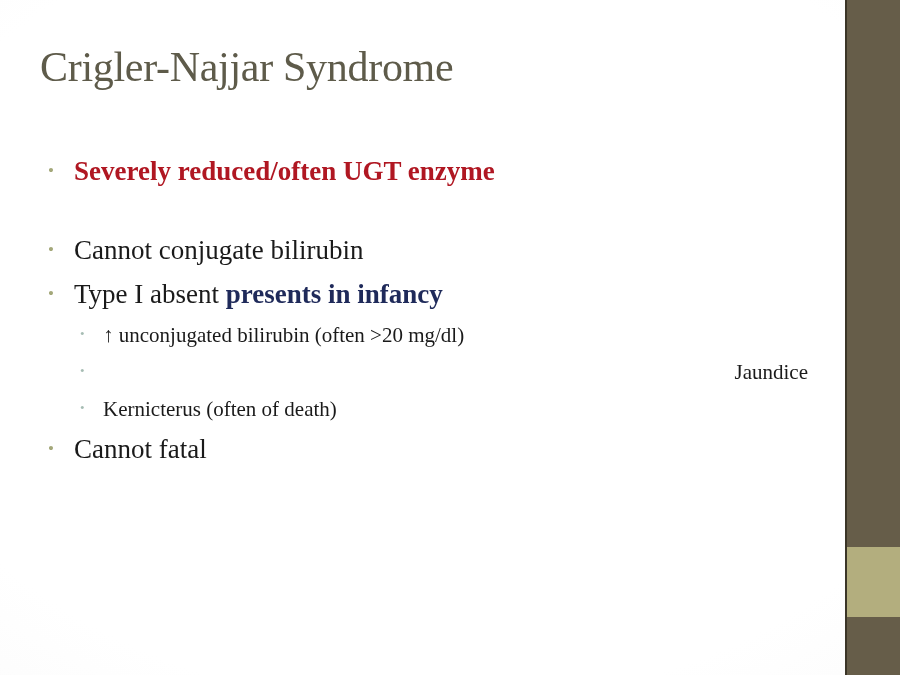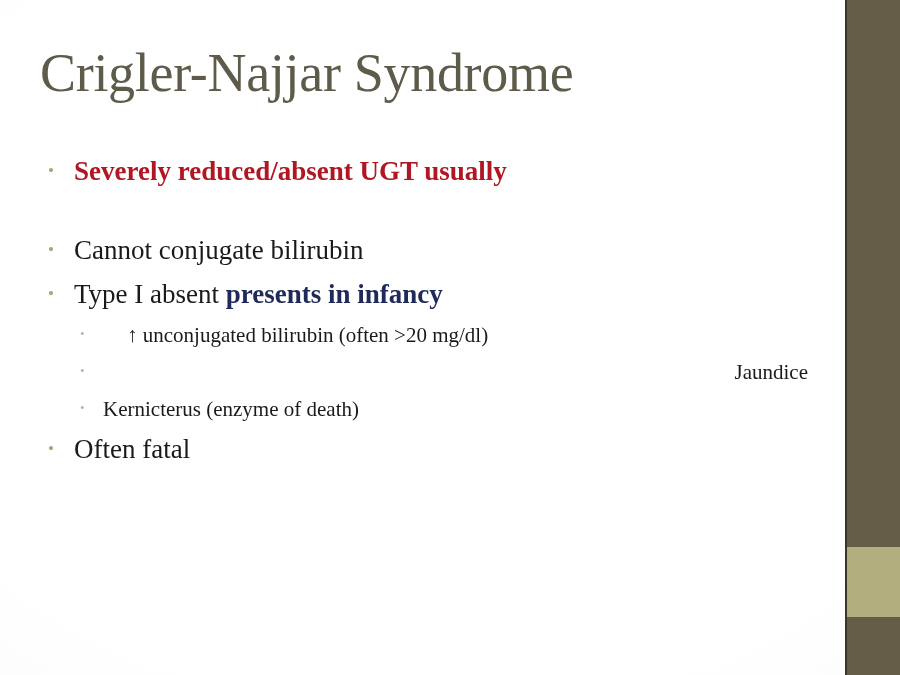--- a/index.html
+++ b/index.html
@@ -51,21 +51,21 @@
   }
   .band-top    { top: 0px;   height: 547px; }
   .band-mid    { top: 547px; height: 70px;  }
   .band-bottom { top: 617px; height: 58px;  }
 
   
   .title {
     position: absolute;
     left: 40px;
     top: 45px;
-    font-size: 54px;
+    font-size: 42px;
     line-height: 1.05;
     font-weight: normal;
     letter-spacing: -0.3px;
     color: #5e5b4a;
     text-shadow: 1px 1px 0 rgba(255,255,255,0.85);
     white-space: nowrap;
   }
 
   
   .body {
@@ -131,51 +131,51 @@
 <body>
 
 <div class="slide">
 
   <div class="title" style="color: rgb(94, 91, 74);">Crigler-Najjar Syndrome</div>
 
   <div class="body">
 
     <div class="bullet-row lvl1">
       <span class="marker" style="color: rgb(164, 168, 122);">•</span>
-      <span class="text em-red" style="color: rgb(176, 23, 34);">Severely reduced/absent UGT usually</span>
+      <span class="text em-red" style="color: rgb(176, 23, 34);">Severely reduced/often UGT enzyme</span>
     </div>
 
     <div class="bullet-row lvl1">
       <span class="marker" style="color: rgb(164, 168, 122);">•</span>
       <span class="text plain" style="color: rgb(26, 26, 26); margin-top: 35px;">Cannot conjugate bilirubin</span>
     </div>
 
     <div class="bullet-row lvl1">
       <span class="marker" style="color: rgb(164, 168, 122);">•</span>
       <span class="text"><span class="plain" style="color: rgb(26, 26, 26);">Type I absent </span><span class="em-navy" style="color: rgb(31, 42, 90); text-align: right;">presents in infancy</span></span>
     </div>
 
     <div class="bullet-row lvl2">
       <span class="marker" style="color: rgb(166, 188, 179);">•</span>
-      <span class="text plain" style="color: rgb(26, 26, 26); margin-left: 24px;">↑ unconjugated bilirubin (often &gt;20 mg/dl)</span>
+      <span class="text plain" style="color: rgb(26, 26, 26);">↑ unconjugated bilirubin (often &gt;20 mg/dl)</span>
     </div>
 
     <div class="bullet-row lvl2">
       <span class="marker" style="color: rgb(166, 188, 179);">•</span>
       <span class="text plain" style="color: rgb(26, 26, 26); text-align: right;">Jaundice</span>
     </div>
 
     <div class="bullet-row lvl2">
       <span class="marker" style="color: rgb(166, 188, 179);">•</span>
-      <span class="text plain" style="color: rgb(26, 26, 26);">Kernicterus (enzyme of death)</span>
+      <span class="text plain" style="color: rgb(26, 26, 26);">Kernicterus (often of death)</span>
     </div>
 
     <div class="bullet-row lvl1 spacer-after-sub">
       <span class="marker" style="color: rgb(164, 168, 122);">•</span>
-      <span class="text plain" style="color: rgb(26, 26, 26);">Often fatal</span>
+      <span class="text plain" style="color: rgb(26, 26, 26);">Cannot fatal</span>
     </div>
 
   </div>
 
   <div class="sidebar">
     <div class="sidebar-edge" style="background: rgb(59, 53, 39);"></div>
     <div class="band band-top" style="background: rgb(102, 93, 73);"></div>
     <div class="band band-mid" style="background: rgb(179, 174, 126);"></div>
     <div class="band band-bottom" style="background: rgb(102, 93, 73);"></div>
   </div>

